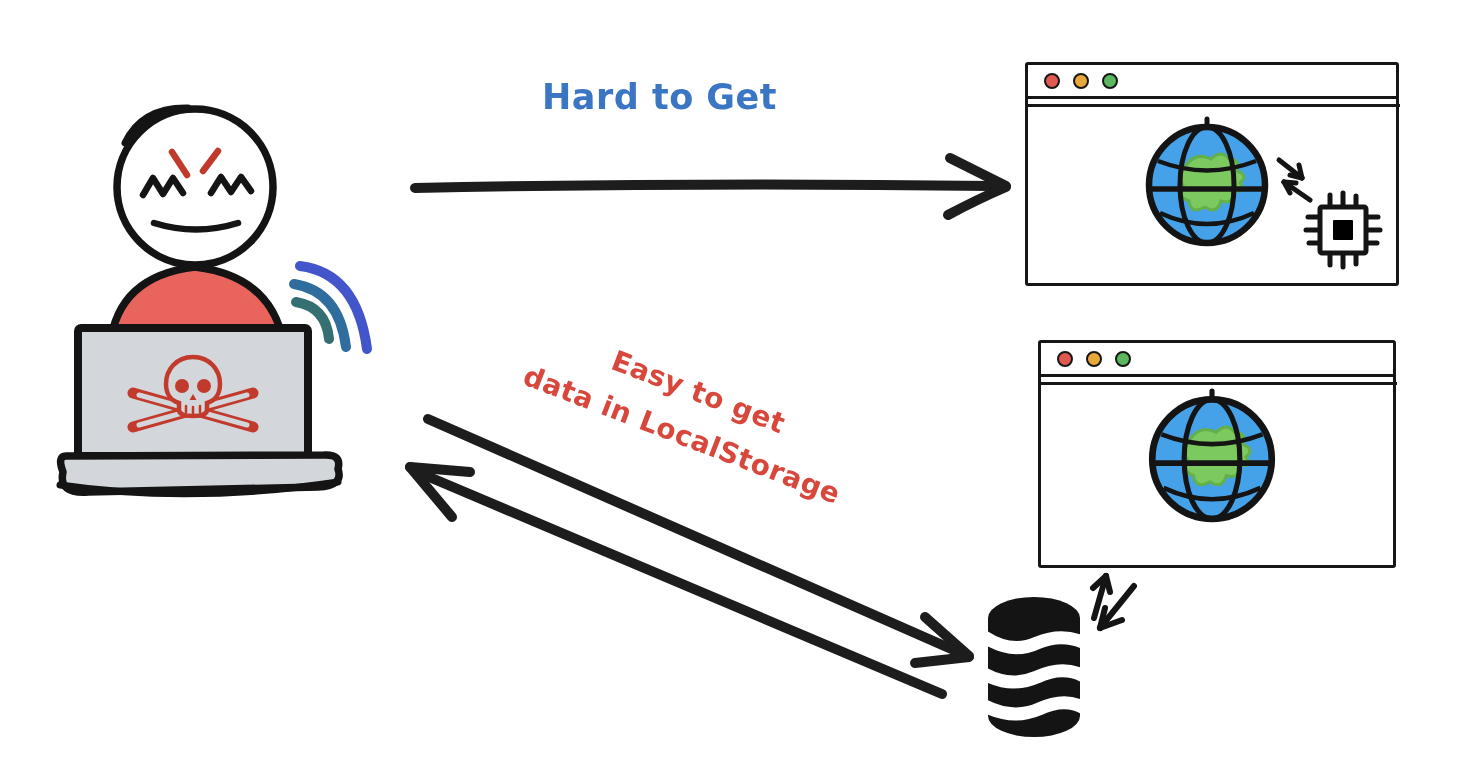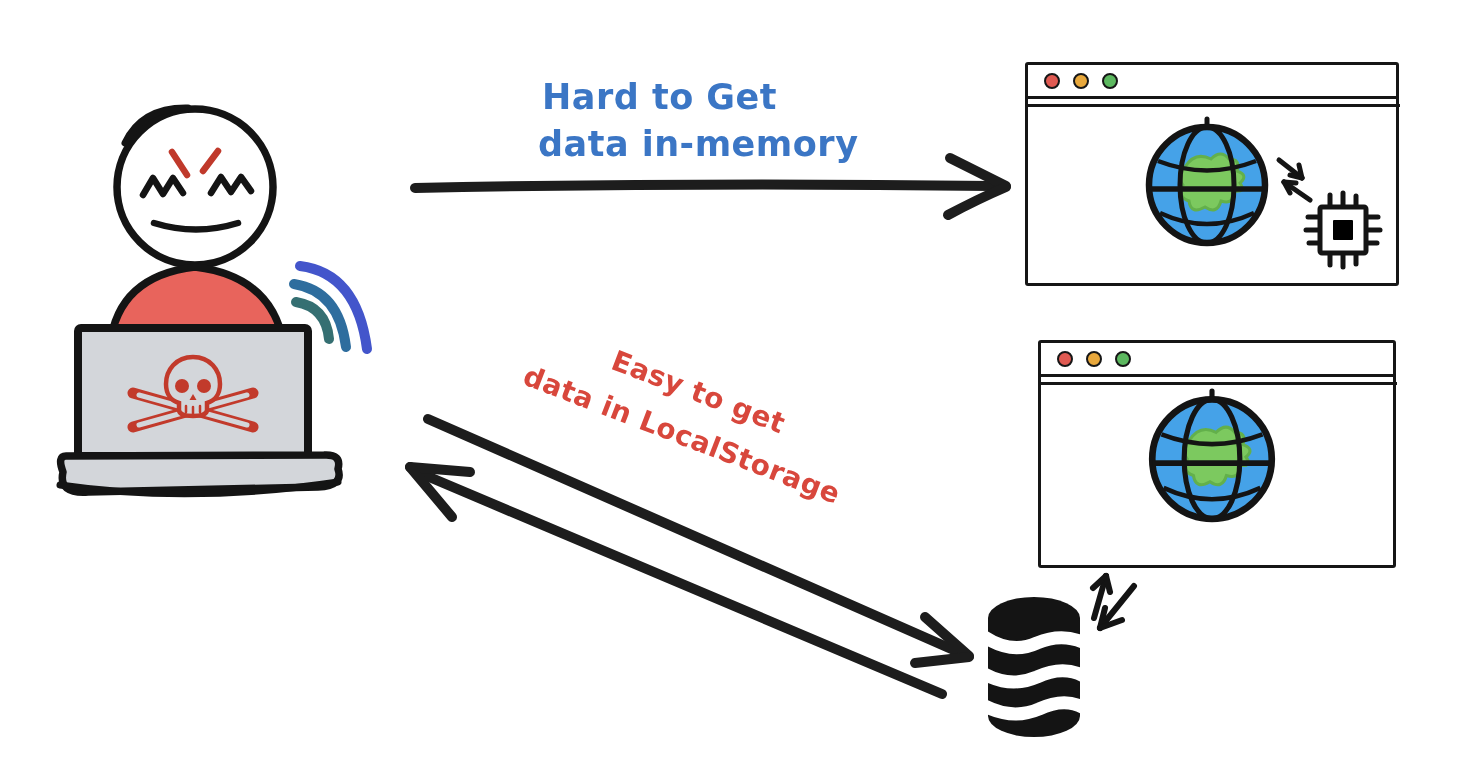--- a/index.html
+++ b/index.html
@@ -95,21 +95,20 @@
   <svg class="abs" style="left:405px;top:145px;" width="620" height="90" viewBox="0 0 620 90">
     <g fill="none" stroke="#1d1d1d" stroke-width="10" stroke-linecap="round">
       <path d="M 10 43 Q 300 37 588 41"></path>
       <path d="M 545 13 Q 575 28 601 41"></path>
       <path d="M 543 70 Q 573 54 601 42"></path>
     </g>
   </svg>
 
   <div class="abs label" id="label-in-memory">
     <div class="l1">Hard to Get</div>
-    <div class="l2">data in-memory</div>
   </div>
 
   <div class="abs browser" id="browser-top">
     <div class="titlebar">
       <span class="dot red"></span>
       <span class="dot yellow"></span>
       <span class="dot green"></span>
     </div>
     <div class="titlebar-line2"></div>
 

